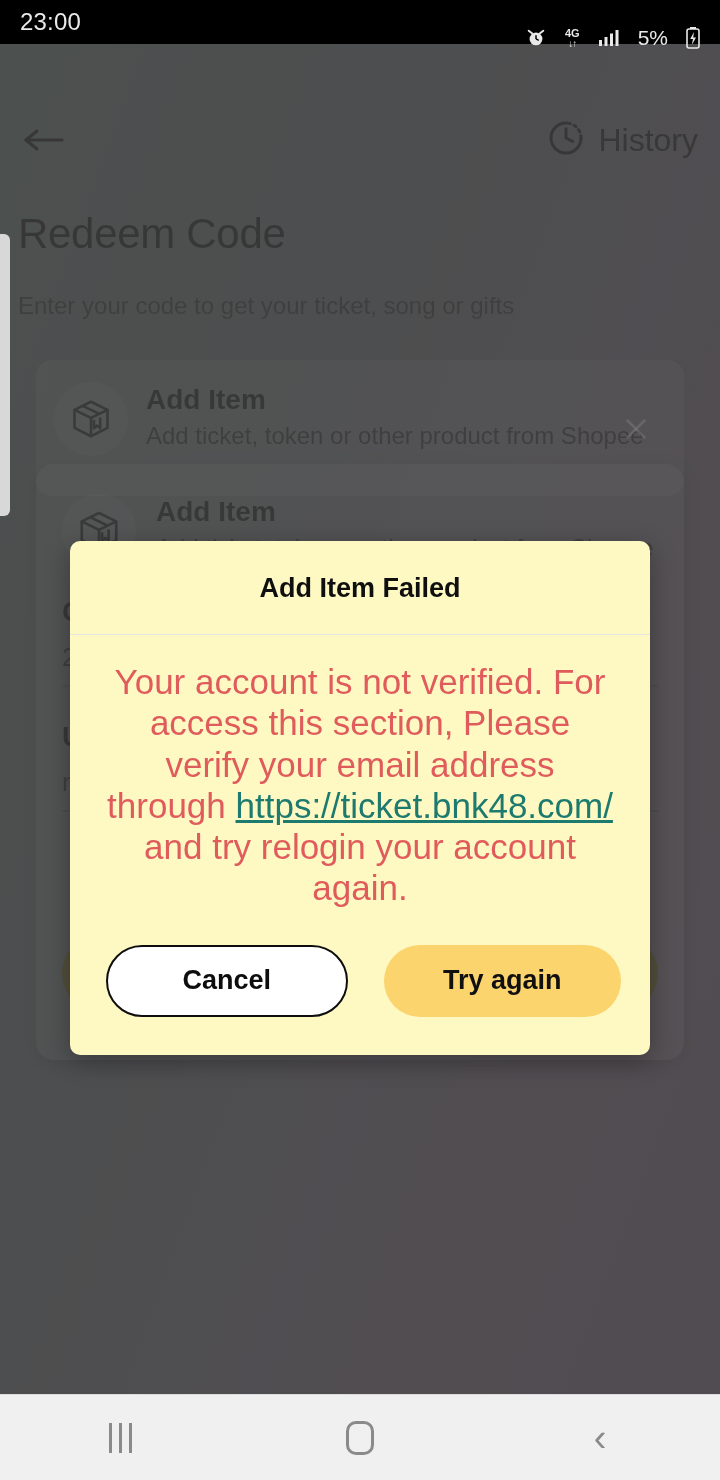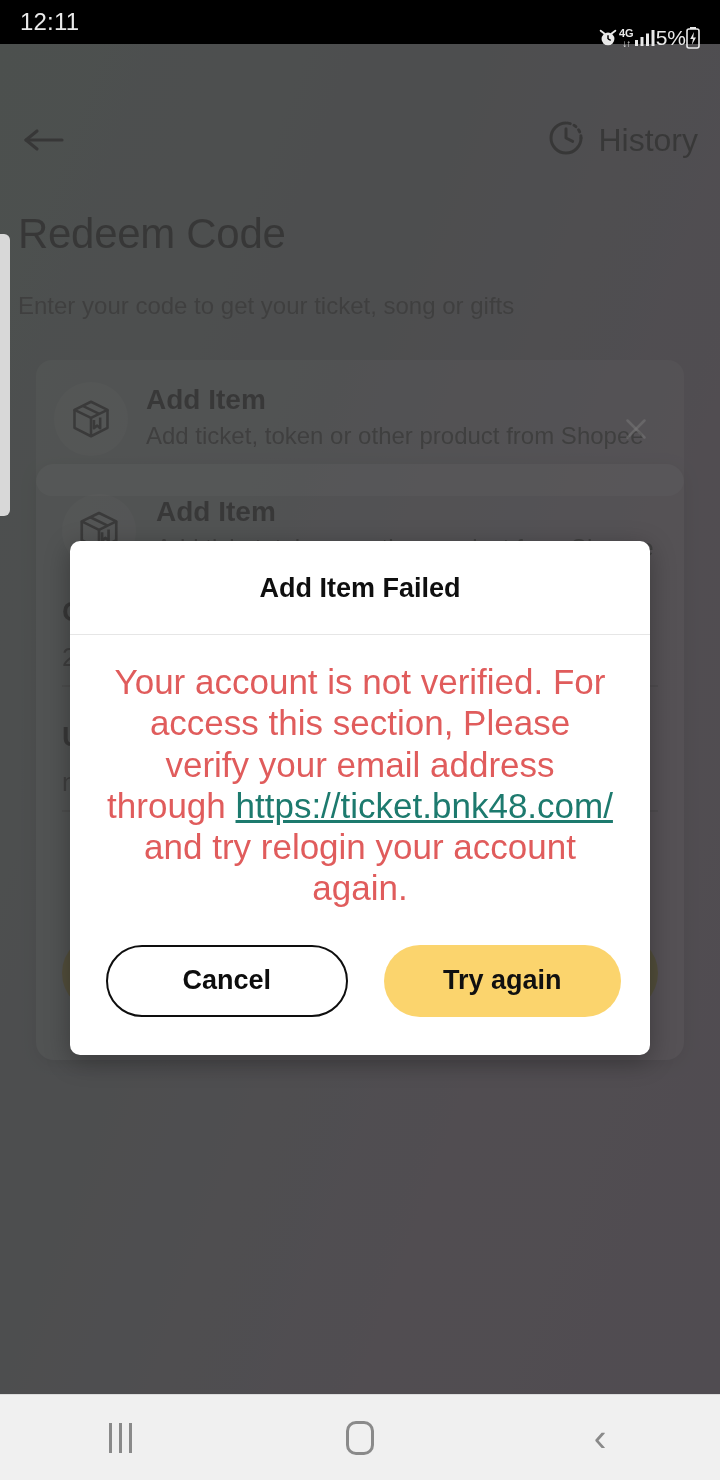--- a/index.html
+++ b/index.html
@@ -21,21 +21,21 @@
     position: absolute; top: 0; left: 0;
     width: 720px; height: 44px;
     background: #000;
     display: flex; align-items: center;
     justify-content: space-between;
     padding: 0 20px;
     color: #e8e8e8;
     z-index: 60;
   }
   #status-time { font-size: 24px; letter-spacing: .2px; color:#e9e9e9; }
-  .status-right { display: flex; align-items: center; gap: 0; margin-top: 32px; }
+  .status-right { display: flex; align-items: center; gap: 18px; margin-top: 32px; }
   .sb-icon { display: inline-flex; align-items: center; }
   .net-4g { display:flex; flex-direction:column; align-items:center; line-height:1; }
   .net-4g .lbl { font-size: 11px; font-weight: 700; }
   .net-4g .arrows { font-size: 10px; letter-spacing:-1px; }
   #status-battery-text { font-size: 21px; }
 
   
   #app-page {
     position: absolute; top: 44px; left: 0;
     width: 720px; height: 1350px;
@@ -115,21 +115,21 @@
   }
   
   #edge-strip {
     position: absolute; left: 0; top: 234px; width: 10px; height: 282px;
     background: #d8d8d8; border-radius: 0 6px 6px 0; z-index: 11;
   }
 
   
   #alert-dialog {
     position: absolute; left: 70px; top: 541px; width: 580px;
-    background: #ffffff; border-radius: 10px; z-index: 30;
+    background: #fef9c3; border-radius: 10px; z-index: 30;
     box-shadow: 0 6px 26px rgba(0,0,0,.30);
     overflow: hidden;
   }
   #dialog-title {
     text-align: center; font-size: 27px; font-weight: 700; color: #0f0f0f;
     padding: 32px 20px 30px 20px;
     border-bottom: 1px solid #e6e6e6;
   }
   #dialog-message {
     padding: 26px 34px 6px 34px;
@@ -167,21 +167,21 @@
   .recents-glyph i { display: block; width: 3px; height: 30px; background: #8a8a8a; }
   .home-glyph { width: 28px; height: 34px; border: 3px solid #8a8a8a; border-radius: 10px; }
   .back-glyph { color: #8a8a8a; font-size: 38px; line-height: 1; font-weight: 300; }
 </style>
 </head>
 <body>
 
 <div id="screen">
 
   <div id="status-bar">
-    <div id="status-time">12:11</div>
+    <div id="status-time">23:00</div>
     <div class="status-right">
       <span class="sb-icon">
         <svg width="22" height="22" viewBox="0 0 24 24" fill="none" stroke="#e9e9e9" stroke-width="2">
           <circle cx="12" cy="13" r="7" fill="#e9e9e9" stroke="none"></circle>
           <line x1="4" y1="4" x2="8" y2="7" stroke-linecap="round"></line>
           <line x1="20" y1="4" x2="16" y2="7" stroke-linecap="round"></line>
           <line x1="12" y1="9" x2="12" y2="13" stroke="#000" stroke-width="1.6"></line>
           <line x1="12" y1="13" x2="15" y2="14.5" stroke="#000" stroke-width="1.6"></line>
         </svg>
       </span>

